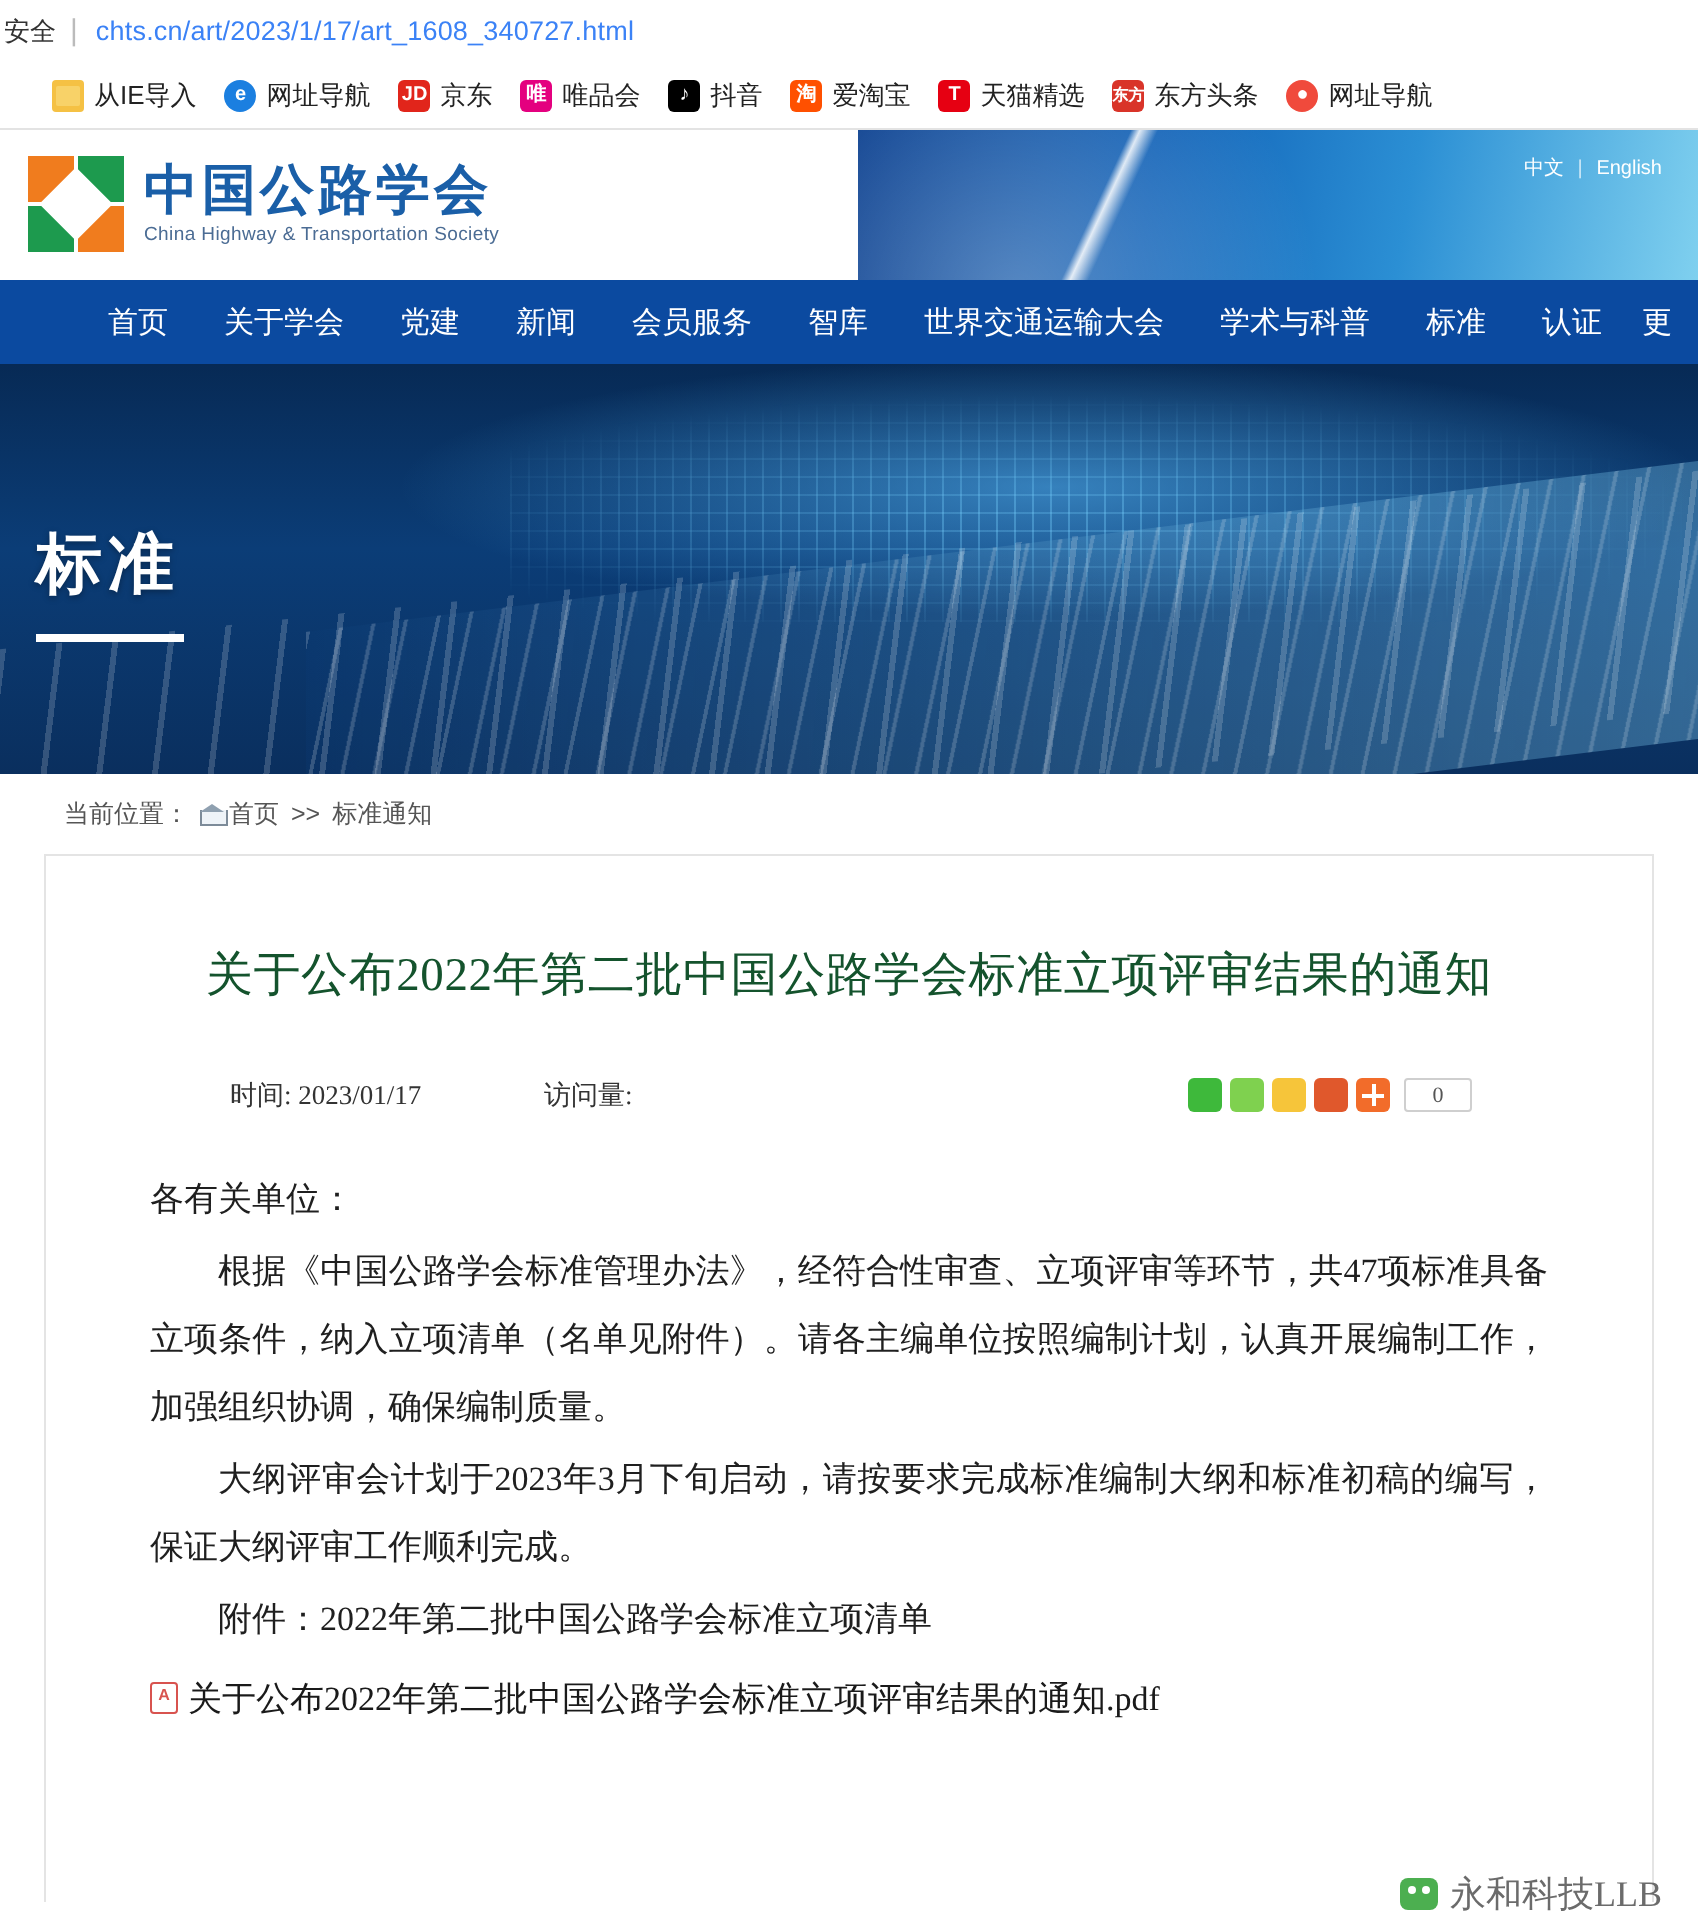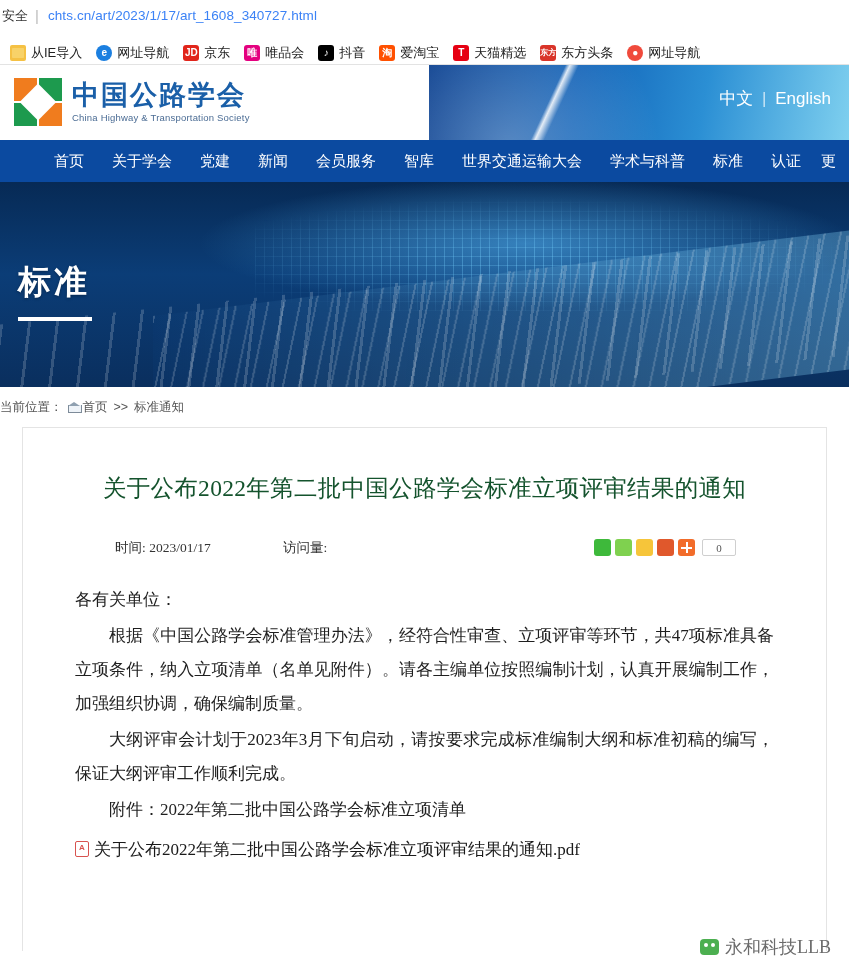--- a/index.html
+++ b/index.html
@@ -33,23 +33,23 @@
   .urlbar .divider {
     color: #bbb;
     margin-right: 9px;
     font-size: 15px;
   }
   .urlbar .url { color: #3b82f6; letter-spacing: .1px; }
 
   .bookmarks {
     height: 33px;
     display: flex;
-    align-items: flex-end;
+    align-items: center;
     gap: 6px;
-    padding: 0 6px;
+    padding: 0 22px;
     background: #ffffff;
     border-bottom: 1px solid #e3e3e3;
     overflow: hidden;
     white-space: nowrap;
   }
   .bm {
     display: flex;
     align-items: center;
     gap: 5px;
     font-size: 13px;
@@ -101,22 +101,22 @@
   }
   .site-top .swoosh:before{
     content:"";
     position:absolute; left:-40px; top:-60px;
     width:300px; height:240px;
     border-radius:50%;
     background: radial-gradient(circle at 40% 60%, rgba(255,255,255,.30), rgba(255,255,255,0) 65%);
   }
   .lang {
     position: absolute;
-    right: 18px; top: 22px;
-    font-size: 17px;
+    right: 18px; top: 12px;
+    font-size: 10px;
     color: #e8f4ff;
     z-index: 3;
   }
   .lang span { color: #fff; }
   .lang .sep { margin: 0 4px; opacity: .7; }
 
   .logo {
     position: absolute;
     left: 14px; top: 13px;
     display: flex;
@@ -234,21 +234,21 @@
     margin-top: 12px;
   }
 
   
   .crumb {
     height: 40px;
     display: flex;
     align-items: center;
     font-size: 12.5px;
     color: #555;
-    padding-left: 0;
+    padding-left: 32px;
     background: #fff;
   }
   .crumb .home-ico {
     display: inline-block;
     width: 12px; height: 10px;
     margin: 0 3px 0 5px;
     position: relative;
   }
   .crumb .home-ico:before{
     content:""; position:absolute; left:0; top:3px; width:12px; height:7px;
@@ -282,21 +282,20 @@
     letter-spacing: .3px;
   }
   .art-meta {
     display: flex;
     align-items: center;
     margin: 34px 34px 0;
     padding-bottom: 10px;
     font-size: 13.5px;
     font-family: "Liberation Serif", serif;
     color: #333;
-    gap: 11px;
   }
   .art-meta .m-time { width: 215px; padding-left: 58px; }
   .art-meta .m-font { width: 185px; }
   .art-meta .m-visit { flex: 1; }
   .share {
     display: flex;
     align-items: center;
     gap: 4px;
     padding-right: 56px;
   }

